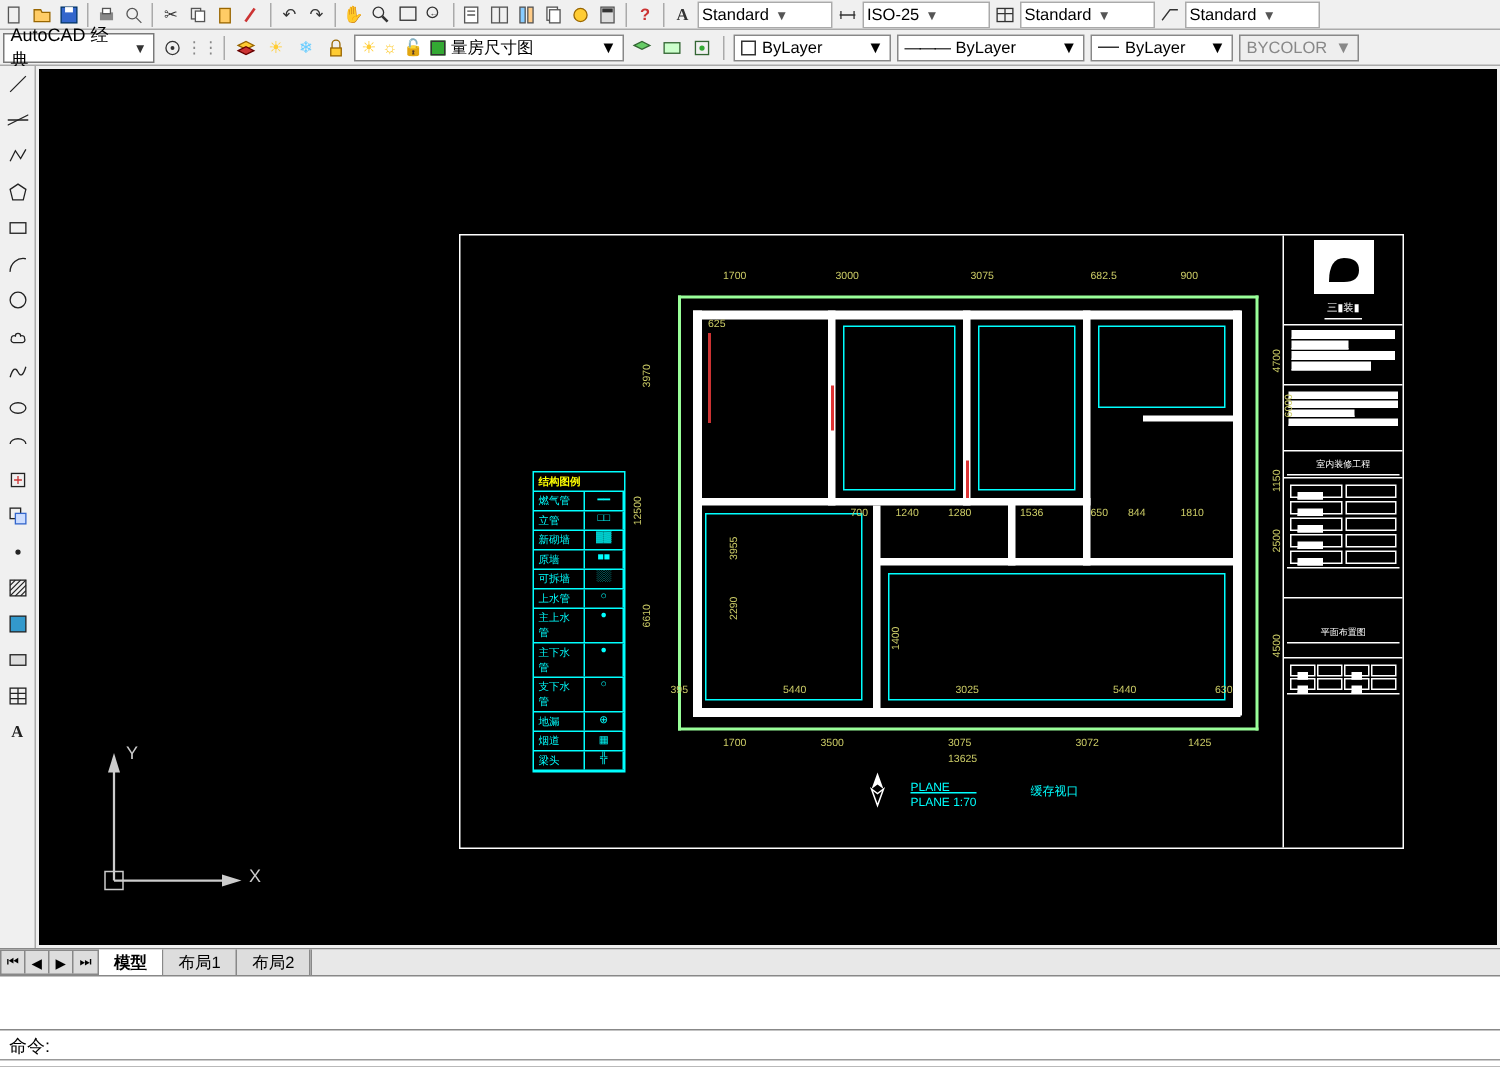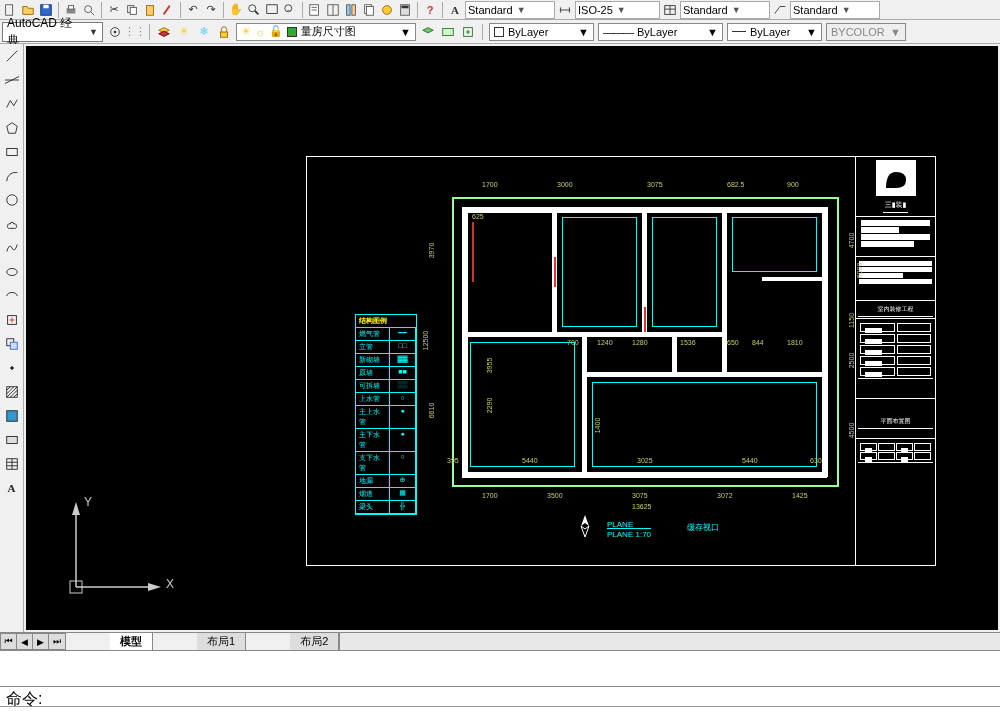--- a/index.html
+++ b/index.html
@@ -19,24 +19,24 @@
 .swatch { width: 10px; height: 10px; border: 1px solid #333; }
 .main-row { display: flex; height: 588px; }
 .left-palette { width: 24px; background: #f0f0f0; border-right: 1px solid #aaa; display: flex; flex-direction: column; align-items: center; padding: 4px 0; gap: 8px; }
 .pal-icon { width: 16px; height: 16px; display: flex; align-items: center; justify-content: center; cursor: pointer; }
 .pal-icon svg { width: 14px; height: 14px; stroke: #222; fill: none; }
 .canvas-wrap { flex: 1; position: relative; background: #f0f0f0; padding: 2px; }
 .canvas { background: #000; width: 100%; height: 100%; position: relative; overflow: hidden; }
 .tabs-row { background: #f0f0f0; border-top: 1px solid #888; height: 18px; display: flex; align-items: stretch; font-size: 11px; }
 .tab-nav { display: flex; border: 1px solid #888; background: #ddd; }
 .tab-nav-btn { width: 16px; display: flex; align-items: center; justify-content: center; border-right: 1px solid #888; cursor: pointer; font-size: 9px; }
-.tab { padding: 0 10px; border-right: 1px solid #888; display: flex; align-items: center; cursor: pointer; background: #ddd; margin-left: 44px; }
+.tab { padding: 0 10px; border-right: 1px solid #888; display: flex; align-items: center; cursor: pointer; background: #ddd; }
 .tab.active { background: #fff; font-weight: bold; }
 .cmd-history { background: #fff; border-top: 1px solid #888; padding: 2px 6px; font-size: 12px; line-height: 16px; height: 36px; }
-.cmd-line { background: #fff; border-top: 1px solid #888; padding: 2px 6px; font-size: 16px; display: flex; height: 20px; }
+.cmd-line { background: #fff; border-top: 1px solid #888; padding: 2px 6px; font-size: 12px; display: flex; height: 20px; }
 .ucs { position: absolute; left: 30px; bottom: 20px; color: #ccc; font-size: 12px; }
 .drawing-frame { position: absolute; left: 280px; top: 110px; width: 630px; height: 410px; border: 1px solid #fff; }
 .title-block { position: absolute; right: 0; top: 0; bottom: 0; width: 80px; border-left: 1px solid #fff; }
 .title-block div { border-bottom: 1px solid #fff; padding: 2px; }
 .logo-box { height: 60px; display: flex; flex-direction: column; align-items: center; justify-content: center; }
 .legend-box { position: absolute; left: 48px; bottom: 50px; border: 1px solid #0ff; font-size: 7px; color: #0ff; }
 .legend-row { display: flex; border-bottom: 1px solid #0ff; }
 .legend-cell { border-right: 1px solid #0ff; padding: 1px 3px; }
 .legend-title { background: transparent; color: #ff0; font-weight: bold; padding: 1px 3px; border-bottom: 1px solid #0ff; }
 .plan-area { position: absolute; left: 145px; top: 20px; width: 390px; height: 330px; }

